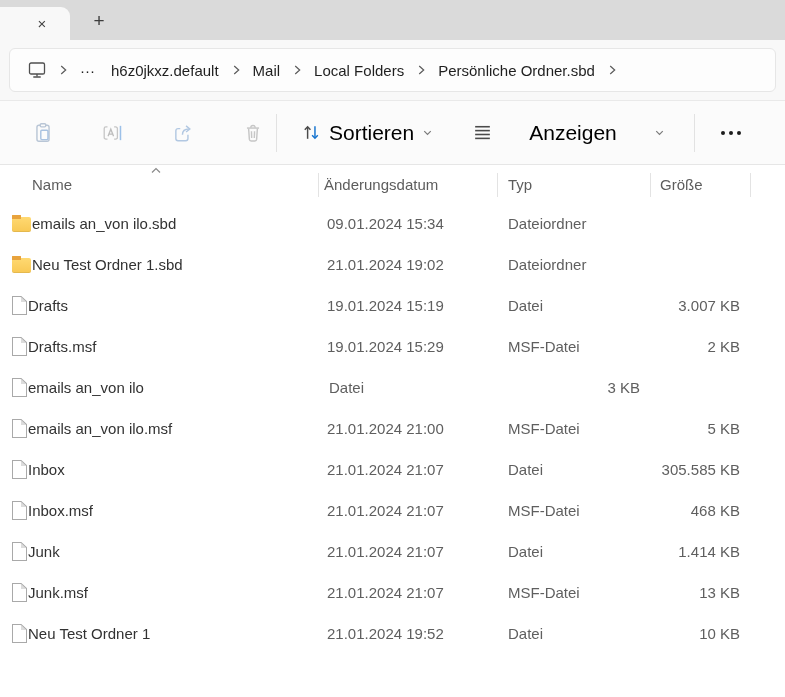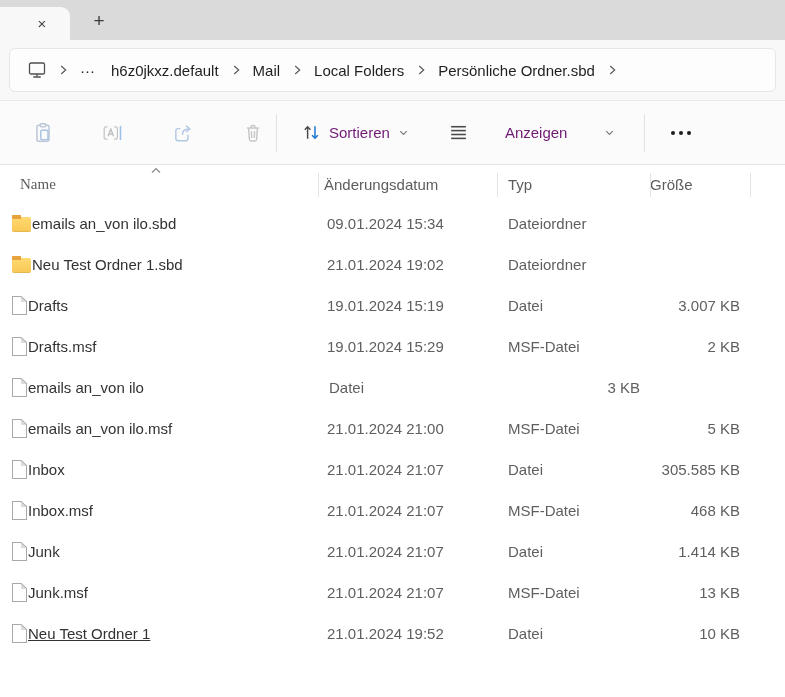--- a/index.html
+++ b/index.html
@@ -27,43 +27,43 @@
   .crumb { font-size:15px; color:#1f1f1f; white-space:nowrap; border:none;
     background:transparent; padding:5px 8px; border-radius:4px; cursor:pointer; }
   .crumb-sep { display:flex; align-items:center; margin:0 1px; }
 
   
   .toolbar { height:64px; background:#fbfbfb; border-bottom:1px solid #e6e6e6;
     display:flex; align-items:center; padding-left:26px; }
   .tool-btn { border:none; background:transparent; display:flex; align-items:center;
     gap:7px; padding:6px; border-radius:4px; cursor:pointer; }
   .tool-btn.iconic { margin-right:36px; }
-  .tool-label { font-size:15px; color:#701a75; }
+  .tool-label { font-size:21px; color:#000000; }
   .tb-sep { width:1px; height:38px; background:#e2e2e2; margin:0 18px 0 2px; }
   .tb-sep2 { width:1px; height:38px; background:#e2e2e2; margin:0 18px 0 22px; }
   .dots { display:flex; gap:4px; padding:10px 8px; border:none; background:transparent; cursor:pointer; }
   .dots i { width:4px; height:4px; border-radius:50%; background:#1c1c1c; }
 
   
   .grid-row { display:grid; grid-template-columns:318px 179px 153px 100px auto; align-items:center; }
   .header-row { position:relative; height:38px; font-size:15px; color:#5d5d5d; }
-  .hdr-name { padding-left:20px; cursor:pointer;font-family:Liberation Serif, serif; }
+  .hdr-name { padding-left:32px; cursor:pointer; }
   .hdr { padding-left:6px; cursor:pointer; }
   .hdr-typ { padding-left:11px; cursor:pointer; }
-  .hdr-size { cursor:pointer; }
+  .hdr-size { padding-left:10px; cursor:pointer; }
   .col-sep { position:absolute; top:8px; width:1px; height:24px; background:#e3e3e3; }
   .sort-caret { position:absolute; left:150px; top:1px; }
 
   .file-row { height:41px; font-size:15px; color:#5f5f5f; cursor:default; }
   .cell-name { display:flex; align-items:center; gap:1px; padding-left:12px;
     color:#323232; white-space:nowrap; overflow:hidden; }
   .cell-date { padding-left:9px; white-space:nowrap; }
   .cell-type { padding-left:11px; white-space:nowrap; }
   .cell-size { text-align:right; padding-right:10px; white-space:nowrap; }
-  .file-row.underlined .name-text { text-decoration:underline; }
+  .file-row.underlined .name-text { }
 
   
   .ic { flex:0 0 auto; }
   .ic-folder { width:19px; height:15px; position:relative; margin-top:2px;
     background:linear-gradient(#ffd972,#f8c854); border-radius:2px;
     box-shadow:inset 0 -1px 0 rgba(0,0,0,.08); }
   .ic-folder::before { content:''; position:absolute; top:-3px; left:0; width:9px;
     height:5px; background:#e8a33d; border-radius:2px 2px 0 0; }
   .ic-file { width:15px; height:19px; position:relative; background:#a9a9a9;
     clip-path:polygon(0 0,62% 0,100% 27%,100% 100%,0 100%); }

